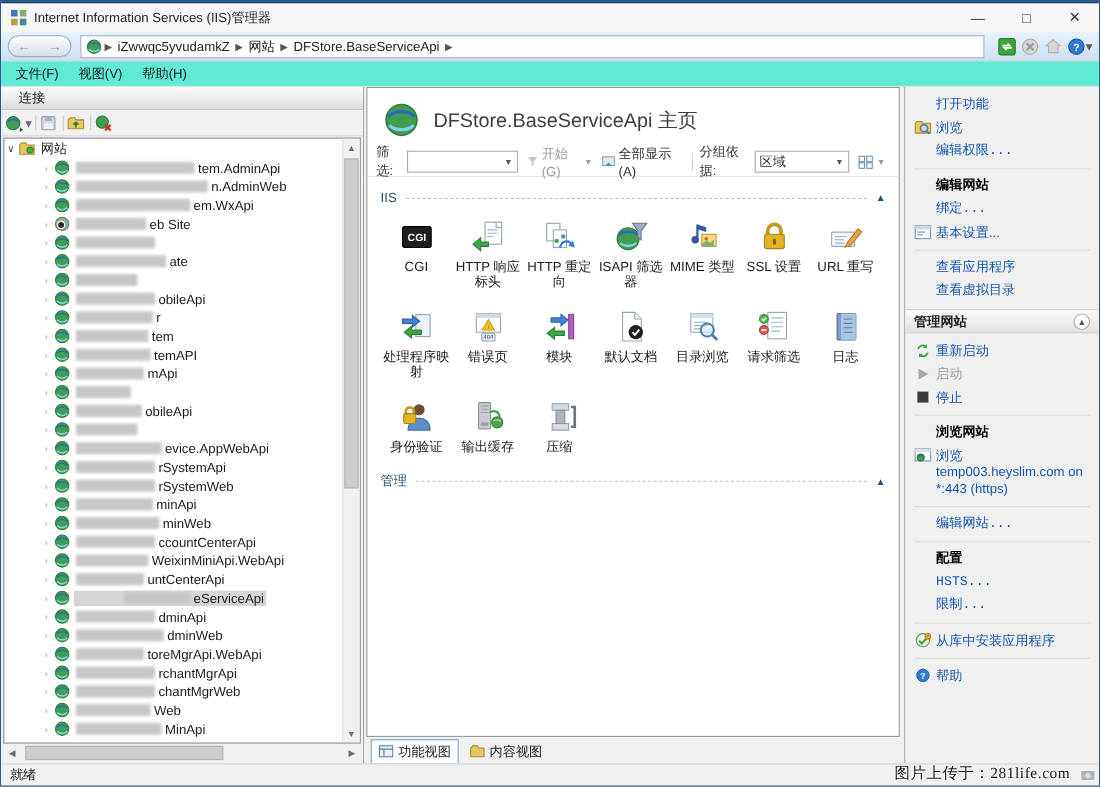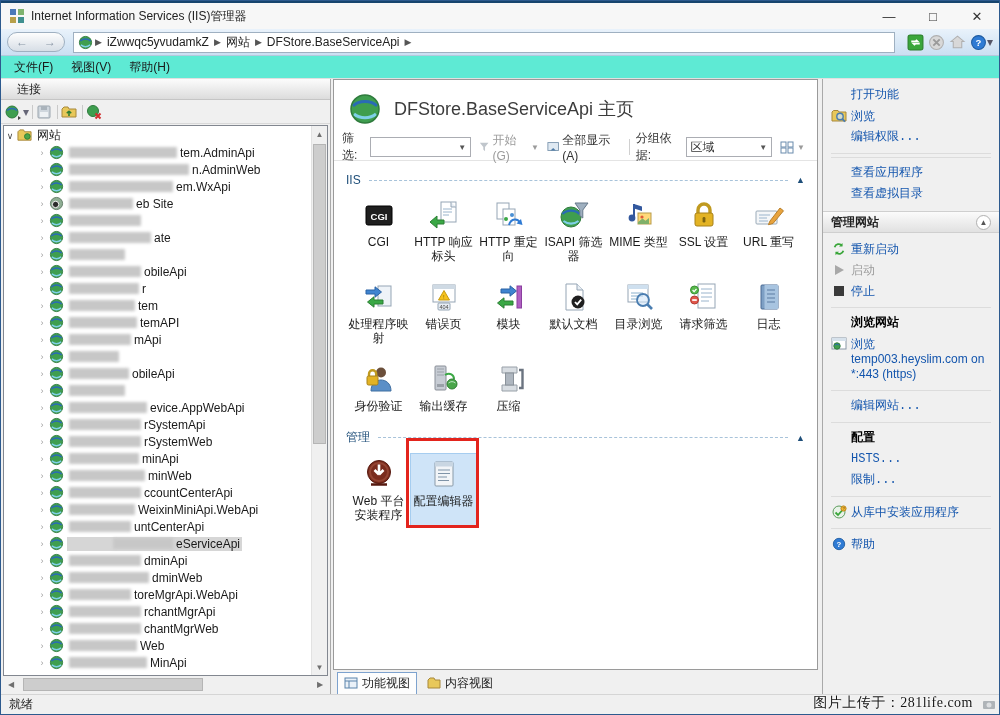--- a/index.html
+++ b/index.html
@@ -915,44 +915,20 @@
                 </svg>
               </div>
               <div class="flabel">压缩</div>
             </div>
           </div>
           <div class="sechead">
             <span>管理</span>
             <span class="rule"></span>
             <span class="chev">▲</span>
           </div>
-          <div class="frow">
-            <div class="fcell">
-              <div class="ficon">
-                <svg viewBox="0 0 32 32">
-                  <circle cx="16" cy="14" r="11.5" fill="#7a2c1e" stroke="#56190f"></circle>
-                  <circle cx="16" cy="14" r="9" fill="none" stroke="#a3543f" stroke-width="2" opacity=".6"></circle>
-                  <path d="M16 6.5v10M16 16.5l-4.5-4.5M16 16.5l4.5-4.5" stroke="#fff" stroke-width="2.6" fill="none"></path>
-                  <path d="M8 26.5h16" stroke="#56190f" stroke-width="2.5"></path>
-                </svg>
-              </div>
-              <div class="flabel">Web 平台安装程序</div>
-            </div>
-            <div class="fcell selcell">
-              <div class="ficon">
-                <svg viewBox="0 0 32 32">
-                  <rect x="7" y="4" width="18" height="24" rx="1" fill="#f2f5f8" stroke="#8a9aa8"></rect>
-                  <rect x="7" y="4" width="18" height="4.5" fill="#c9d6e2"></rect>
-                  <path d="M10 12h12M10 15.5h12M10 19h9M10 22.5h11" stroke="#7f94a8"></path>
-                </svg>
-              </div>
-              <div class="flabel">配置编辑器</div>
-              <div class="redbox"></div>
-            </div>
-          </div>
         </div>
     </div>
     <div class="tabsbar">
       <div class="tab sel">
         <span class="tic">
             <svg viewBox="0 0 14 12">
               <rect x="1" y="1" width="12" height="10" fill="#eaf1f8" stroke="#5b83ab"></rect>
               <path d="M1 4h12M5 4v7" stroke="#5b83ab"></path>
             </svg>
           </span>
@@ -983,20 +959,38 @@
                 <path d="M11.4 10l2.6 2.6" stroke="#4a7db0" stroke-width="1.8"></path>
               </svg>
             </span>
             <span>浏览</span>
           </div>
           <div class="aitem noicon">
             <span>编辑权限...</span>
           </div>
         </div>
         <div class="adiv"></div>
+        <div class="agroup">
+          <div class="aitem noicon bold">
+            <span>编辑网站</span>
+          </div>
+          <div class="aitem noicon">
+            <span>绑定...</span>
+          </div>
+          <div class="aitem">
+            <span class="aic">
+              <svg viewBox="0 0 16 14">
+                <rect x="1" y="1" width="14" height="12" fill="#f3f7fa" stroke="#7a95ad"></rect>
+                <rect x="1" y="1" width="14" height="3.5" fill="#c9d9e8"></rect>
+                <path d="M3 7h7M3 9.5h5" stroke="#8aa5bd"></path>
+              </svg>
+            </span>
+            <span>基本设置...</span>
+          </div>
+        </div>
         <div class="adiv"></div>
         <div class="agroup">
           <div class="aitem noicon">
             <span>查看应用程序</span>
           </div>
           <div class="aitem noicon">
             <span>查看虚拟目录</span>
           </div>
         </div>
         <div class="asecbar">

